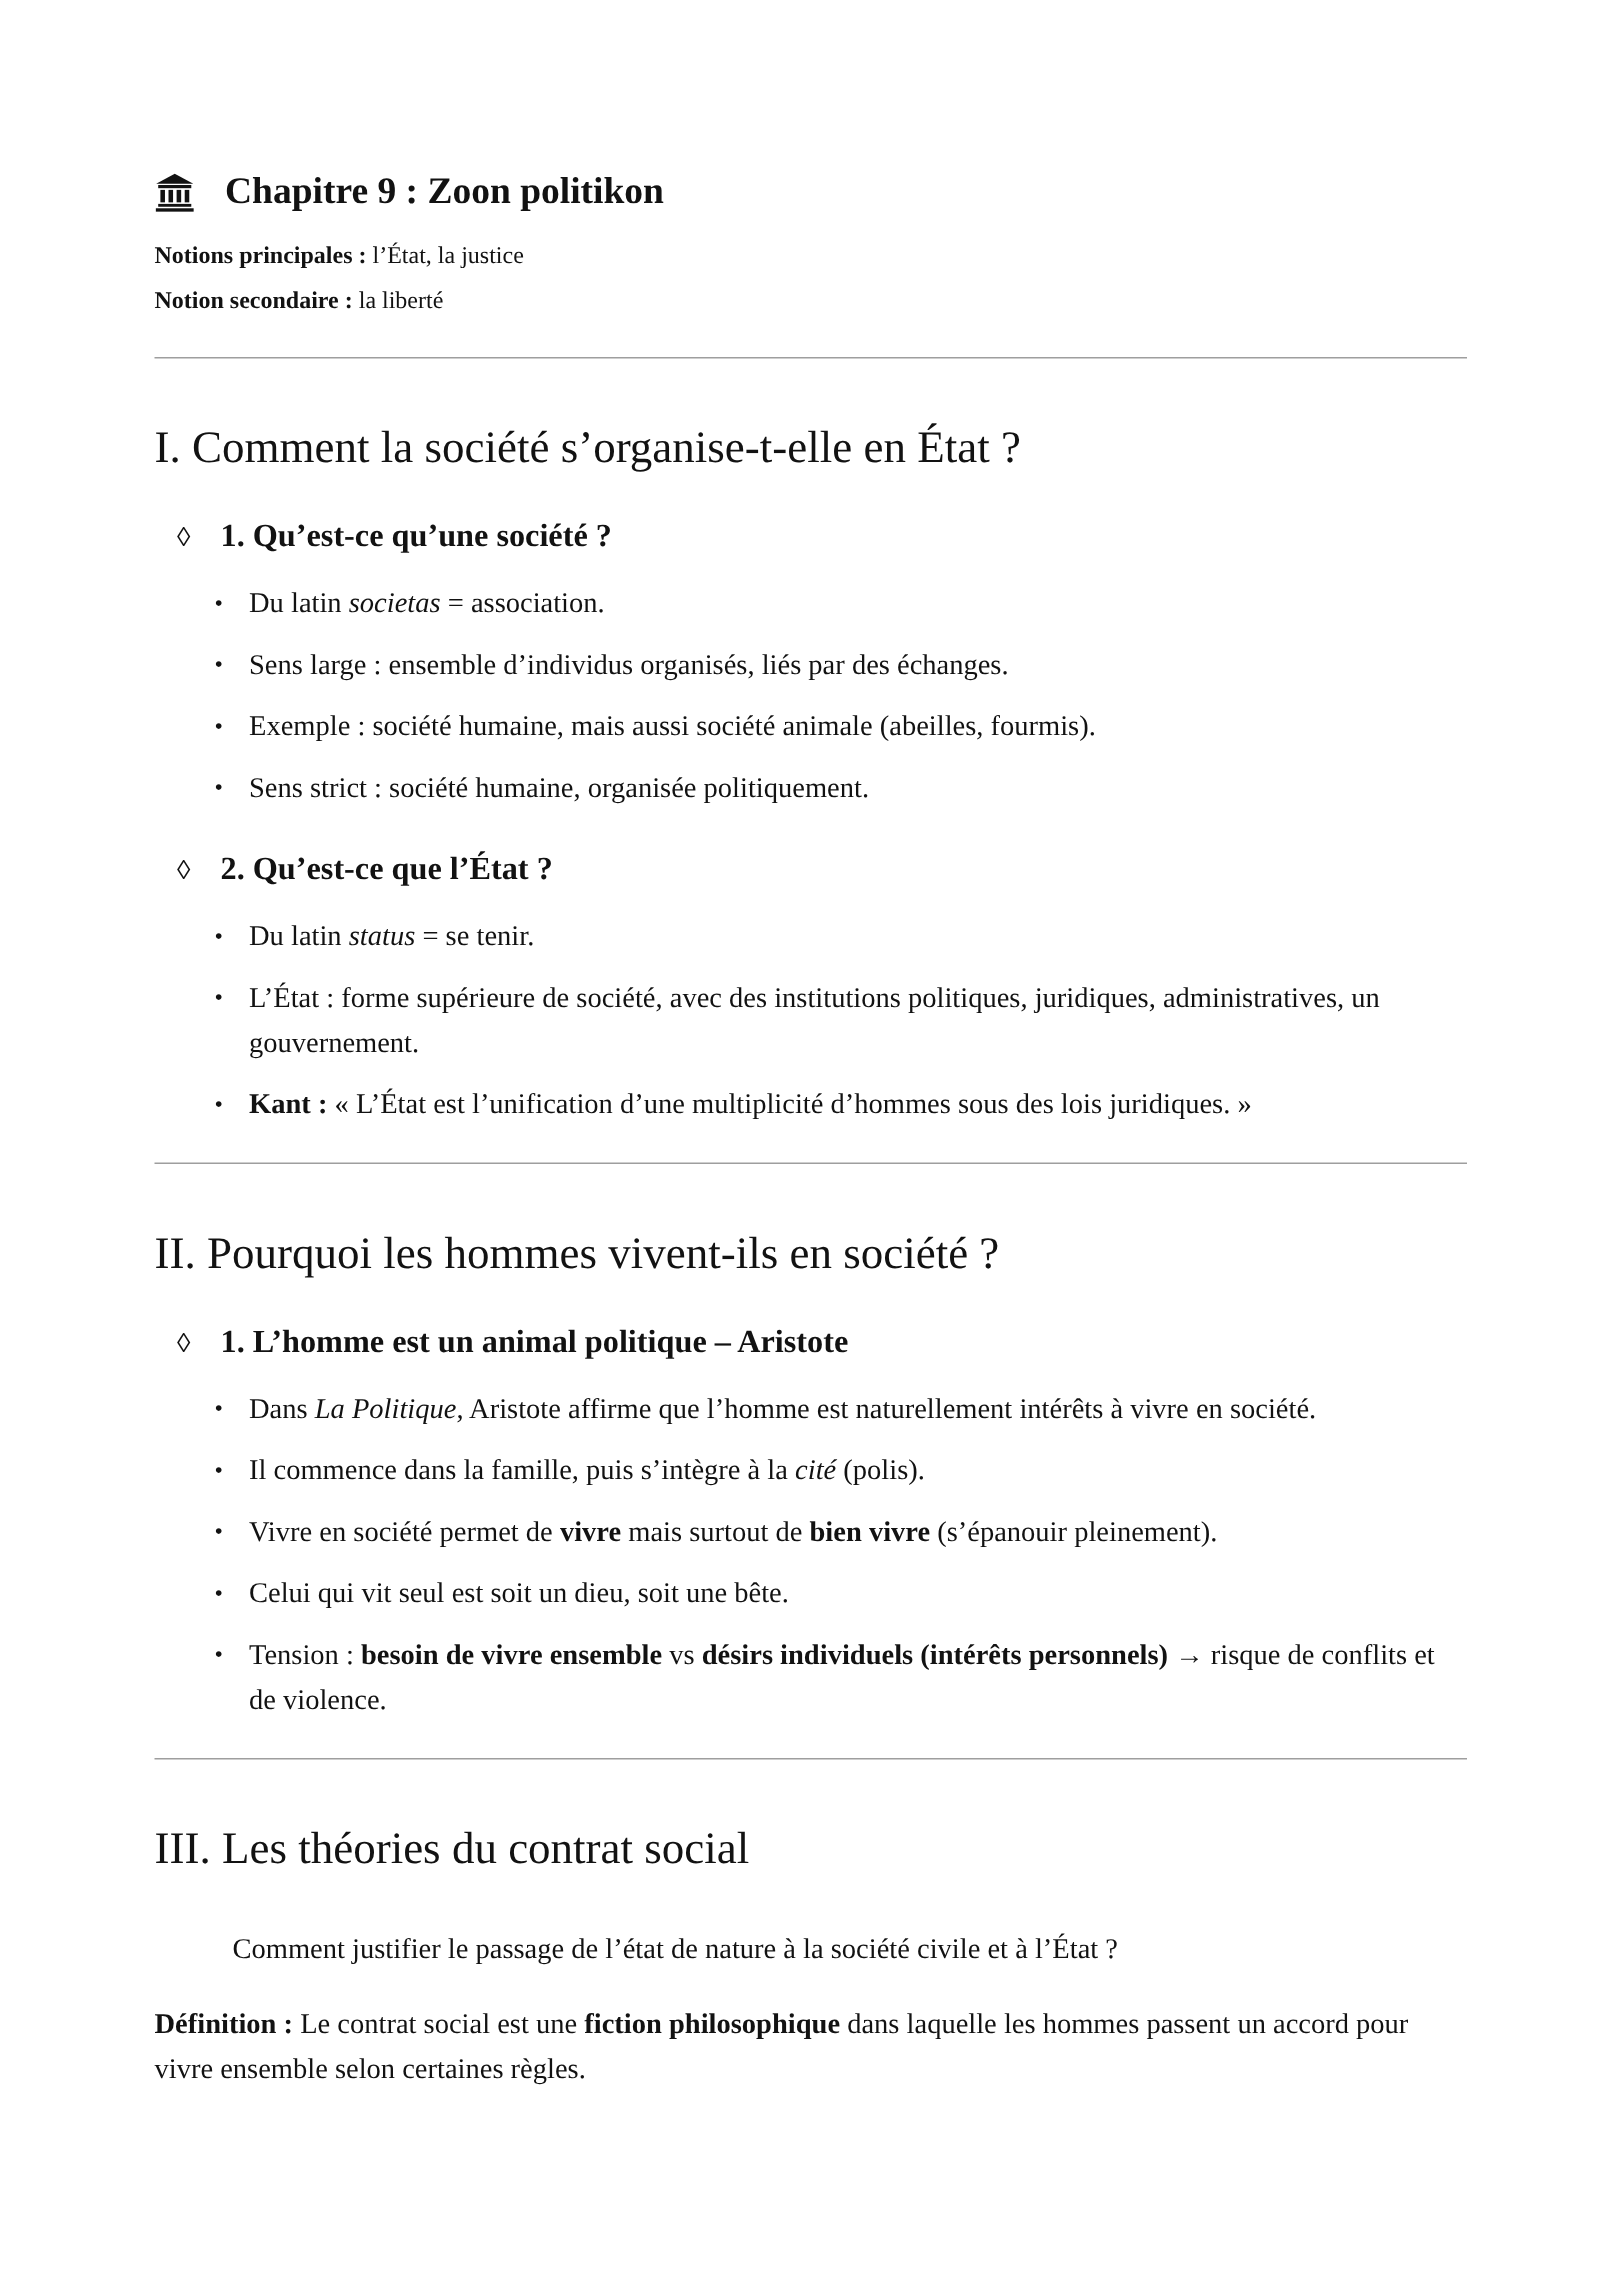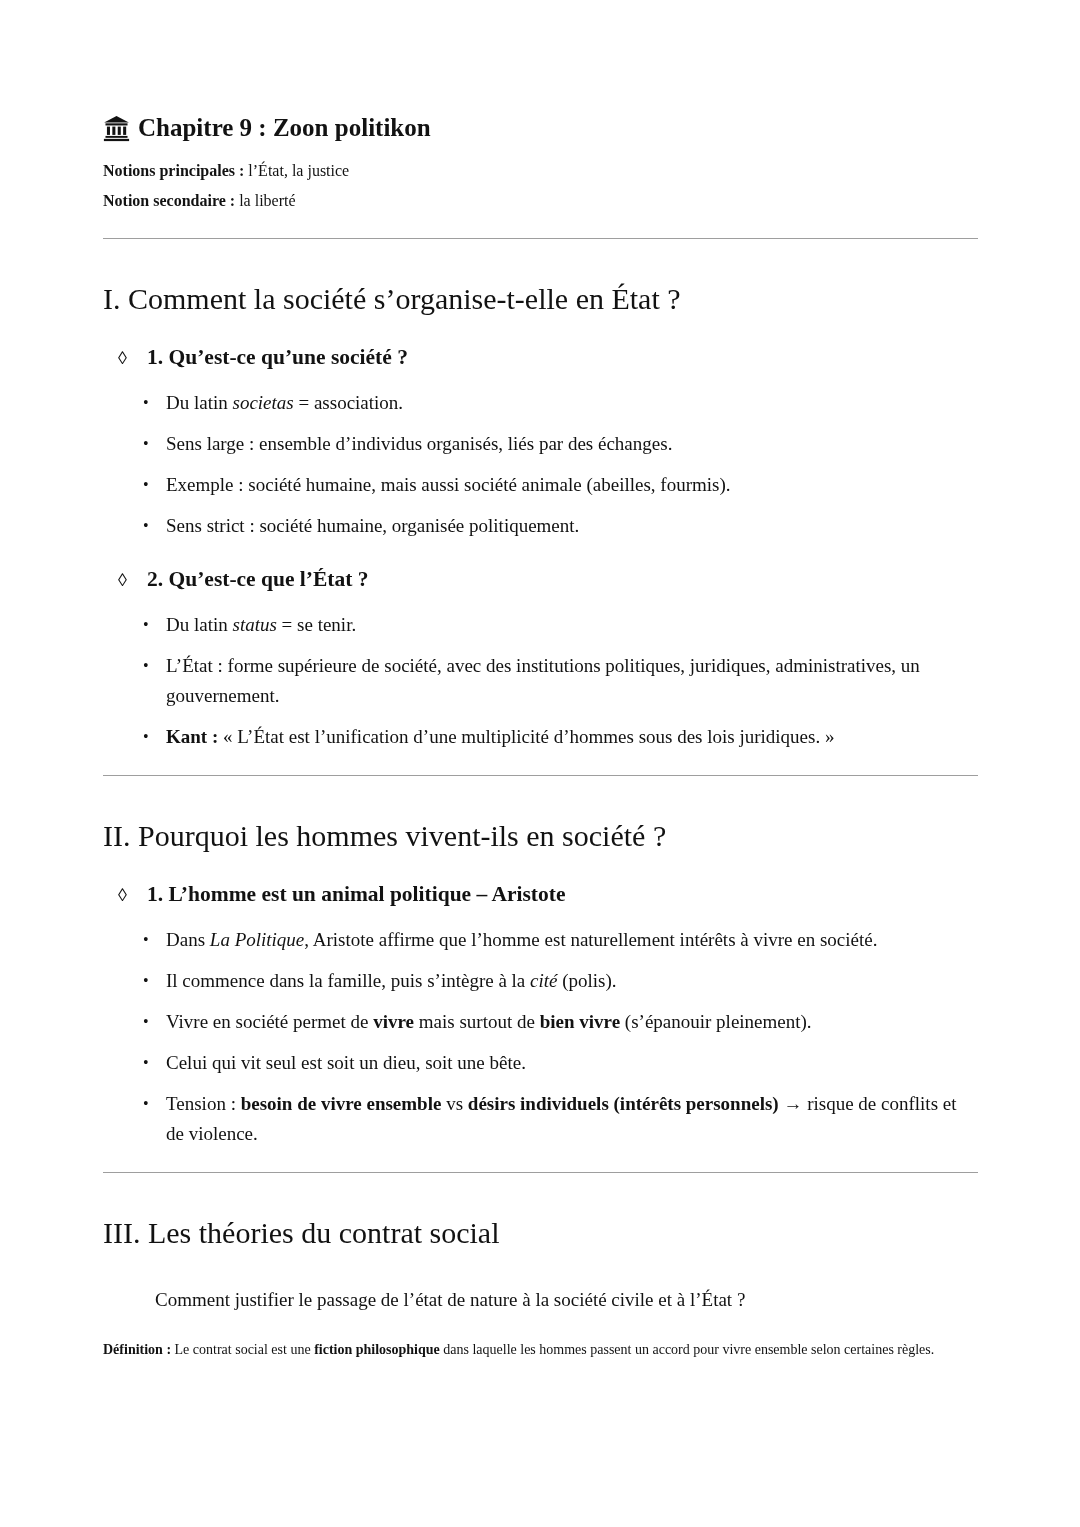--- a/index.html
+++ b/index.html
@@ -11,21 +11,21 @@
     font-family: "Liberation Serif", "DejaVu Serif", serif;
     color: #121212;
   }
   .page {
     padding: 112px 102px 0 103px;
   }
   
   .doc-title {
     display: flex;
     align-items: center;
-    gap: 8px;
+    gap: 20px;
     font-size: 25px;
     font-weight: 700;
     line-height: 32px;
   }
   .doc-title .icon { display: inline-flex; flex: none; }
   .meta-block { margin-top: 12px; }
   .meta-line { font-size: 16px; line-height: 29.5px; }
   .meta-line b { font-weight: 700; }
   
   hr.divider {
@@ -75,21 +75,21 @@
   i { font-style: italic; }
   
   p.quote {
     margin-top: 32px;
     margin-left: 52px;
     font-size: 19px;
     line-height: 30px;
   }
   p.para {
     margin-top: 20px;
-    font-size: 14px;
+    font-size: 19px;
     line-height: 30px;
   }
 </style>
 </head>
 <body>
 
 <div class="page">
   <header>
     <h1 class="doc-title">
       <span class="icon">

